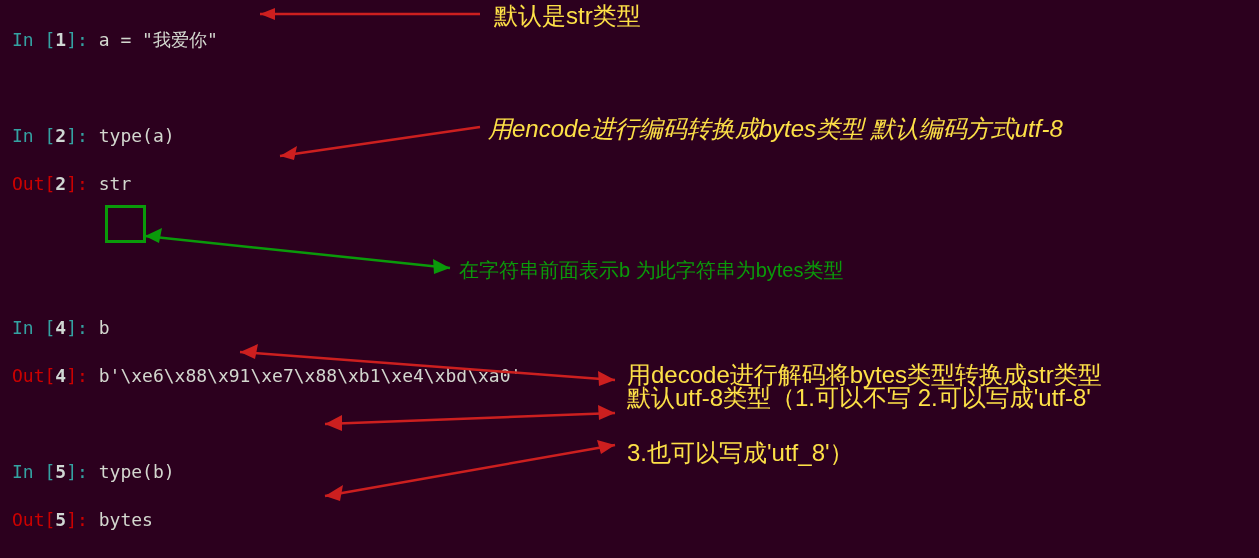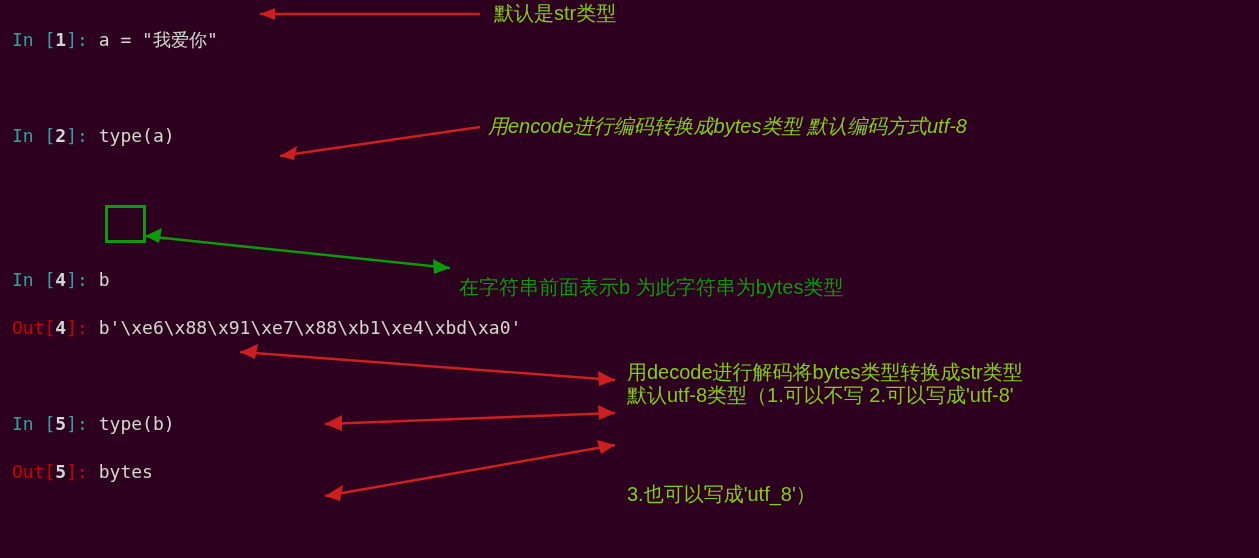--- a/index.html
+++ b/index.html
@@ -23,23 +23,23 @@
   }
   .line { display: block; }
   .in-label { color: #34a2a2; } 
   .out-label { color: #cc0000; } 
   .bracket-num { color: #cfd7d3; font-weight: bold; }
   .code { color: #d3d7cf; }
   .blank { height: 24px; }
 
   .annotation {
     position: absolute;
-    color: #84cc16;
+    color: #fde047;
     font-family: "Microsoft YaHei", "SimHei", sans-serif;
-    font-size: 20px;
+    font-size: 24px;
     font-weight: 500;
   }
   .annotation-green {
     position: absolute;
     color: #0a9a0a;
     font-family: "Microsoft YaHei", "SimHei", sans-serif;
     font-size: 20px;
     font-weight: 500;
   }
   .green-box {
@@ -56,20 +56,21 @@
     pointer-events: none;
   }
 </style>
 </head>
 <body>
 
 <div class="terminal">
 <span class="line"><span class="in-label"><span>In [</span><span class="bracket-num">1</span><span>]: </span></span><span class="code">a = "我爱你"</span></span>
 <div class="blank"></div>
 <span class="line"><span class="in-label"><span>In [</span><span class="bracket-num">2</span><span>]: </span></span><span class="code">type(a)</span></span>
+<span class="line"><span class="out-label"><span>Out[</span><span class="bracket-num">2</span><span>]: </span></span><span class="code">str</span></span>
 <div class="blank"></div>
 <div class="blank"></div>
 <span class="line"><span class="in-label"><span>In [</span><span class="bracket-num">4</span><span>]: </span></span><span class="code">b</span></span>
 <span class="line"><span class="out-label"><span>Out[</span><span class="bracket-num">4</span><span>]: </span></span><span class="code">b'\xe6\x88\x91\xe7\x88\xb1\xe4\xbd\xa0'</span></span>
 <div class="blank"></div>
 <span class="line"><span class="in-label"><span>In [</span><span class="bracket-num">5</span><span>]: </span></span><span class="code">type(b)</span></span>
 <span class="line"><span class="out-label"><span>Out[</span><span class="bracket-num">5</span><span>]: </span></span><span class="code">bytes</span></span>
 
 
 
@@ -78,24 +79,24 @@
 
 
 
 
 </div>
 
 <div class="green-box" style="left:105px; top:205px; width:35px; height:32px;"></div>
 
 <div class="annotation" style="left:494px; top:0px;">默认是str类型</div>
 <div class="annotation" style="left:488px; top:113px;font-style:italic;">用encode进行编码转换成bytes类型  默认编码方式utf-8</div>
-<div class="annotation-green" style="left:459px; top:274px;">在字符串前面表示b   为此字符串为bytes类型</div>
+<div class="annotation-green" style="left:459px; top:257px;">在字符串前面表示b   为此字符串为bytes类型</div>
 <div class="annotation" style="left:627px; top:359px;">用decode进行解码将bytes类型转换成str类型</div>
 <div class="annotation" style="left:627px; top:382px;">默认utf-8类型（1.可以不写 2.可以写成'utf-8'</div>
-<div class="annotation" style="left:627px; top:437px;margin-top:44px;">3.也可以写成'utf_8'）</div>
+<div class="annotation" style="left:627px; top:437px;">3.也可以写成'utf_8'）</div>
 
 <svg class="overlay">
   <defs>
     <marker id="arrow-red" markerWidth="12" markerHeight="10" refX="1" refY="5" orient="auto" markerUnits="userSpaceOnUse">
       <path d="M0,0 L12,5 L0,10 Z" fill="#cc1f1f"></path>
     </marker>
     <marker id="arrow-red-end" markerWidth="12" markerHeight="10" refX="11" refY="5" orient="auto" markerUnits="userSpaceOnUse">
       <path d="M0,0 L12,5 L0,10 Z" fill="#cc1f1f"></path>
     </marker>
     <marker id="arrow-red-start" markerWidth="12" markerHeight="10" refX="1" refY="5" orient="auto" markerUnits="userSpaceOnUse">

